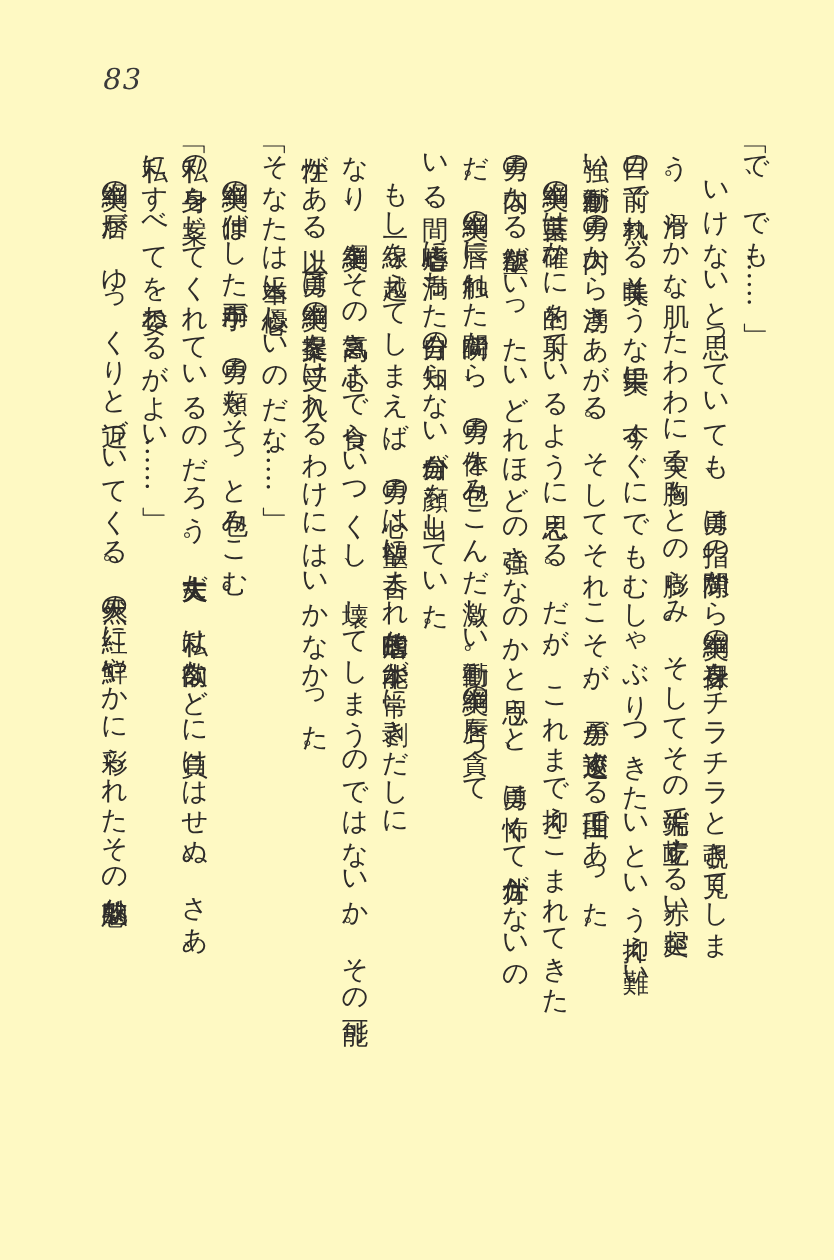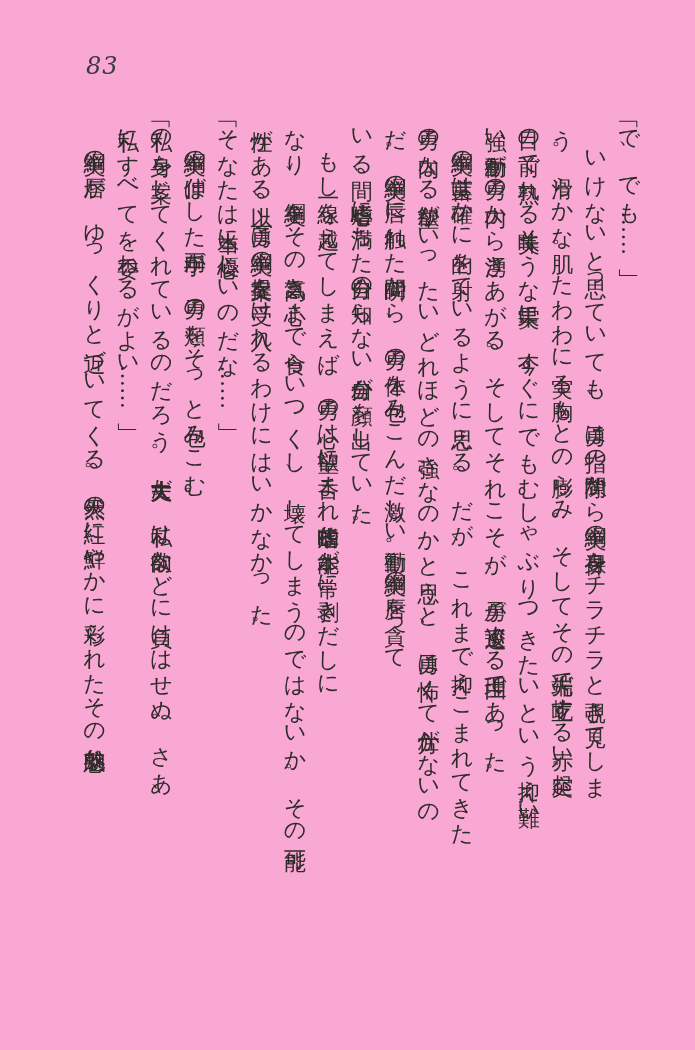--- a/index.html
+++ b/index.html
@@ -10,21 +10,21 @@
     width: 695px;
     height: 1050px;
     position: relative;
     background: #fcfcfa;
     overflow: hidden;
     font-family: "DejaVu Serif", "Liberation Serif", serif;
   }
   .page {
     position: absolute;
     inset: 0;
-    background: #f9a8d4;
+    background: #fef9c3;
   }
   .page-number {
     position: absolute;
     top: 52px;
     left: 86px;
     font-size: 24px;
     font-style: italic;
     color: #3a3a3a;
     letter-spacing: 1px;
   }

